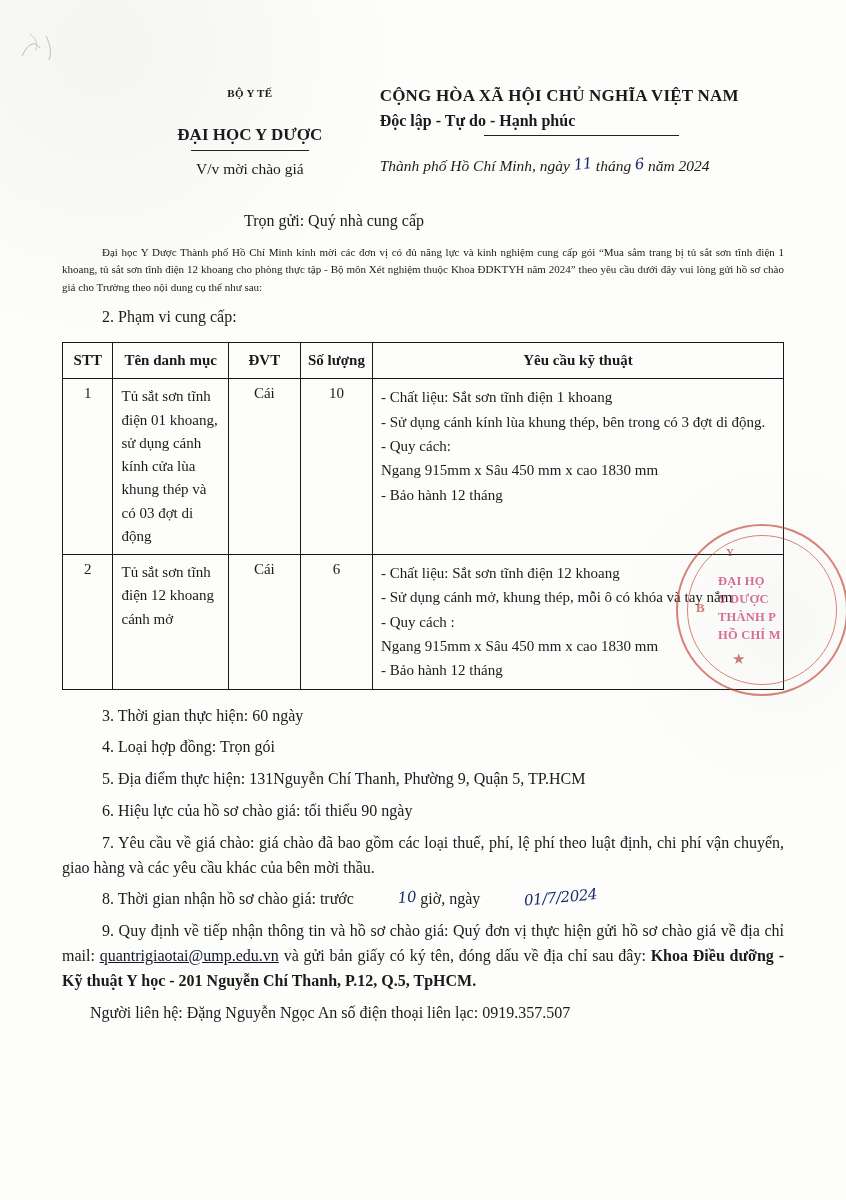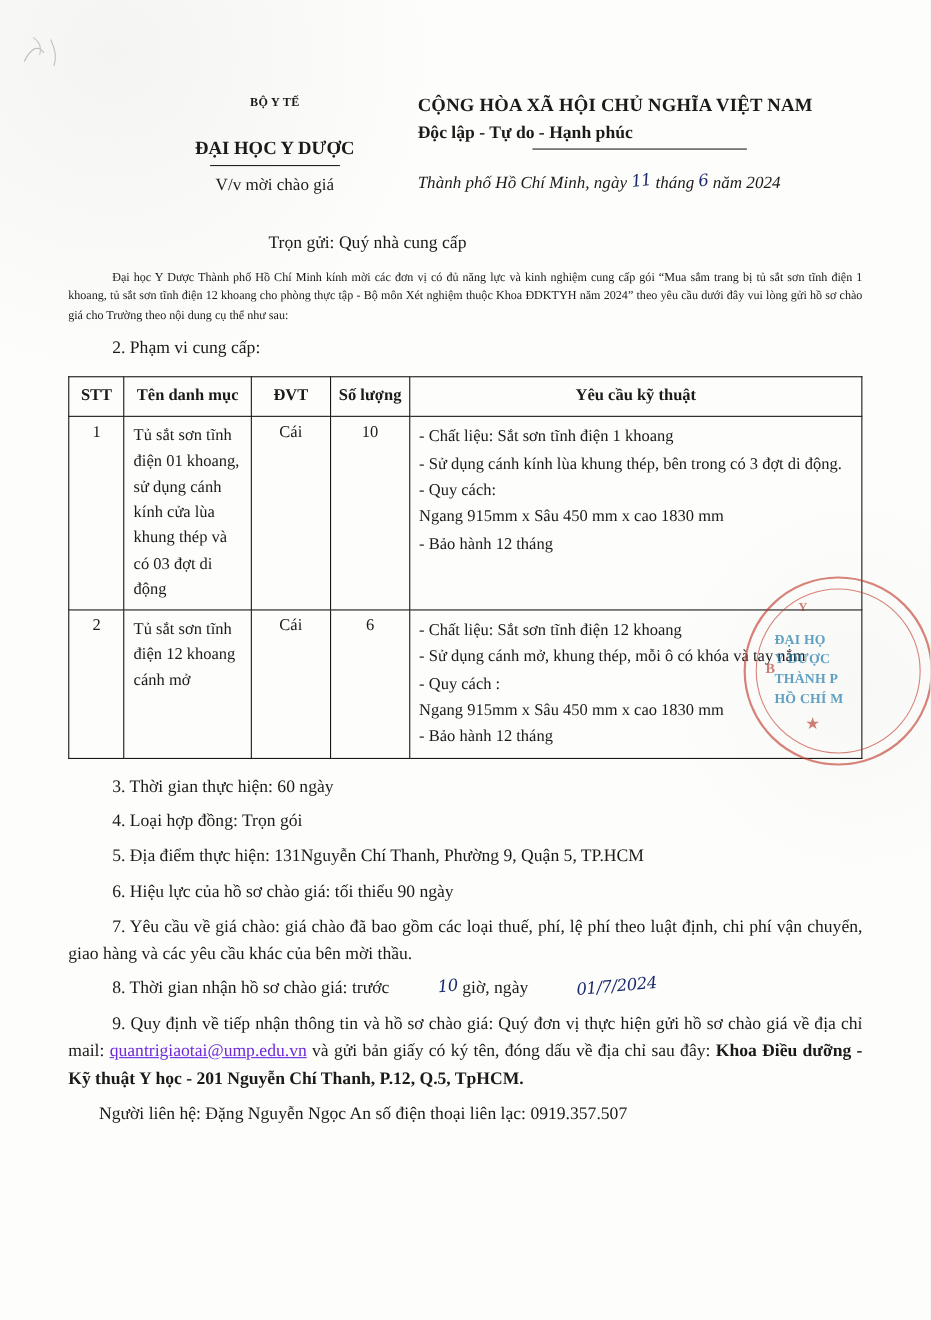--- a/index.html
+++ b/index.html
@@ -163,21 +163,21 @@
   
   .tail { margin-top: 14px; }
   .tail p {
     font-size: 16px;
     line-height: 1.55;
     margin: 7px 0 0 0;
     text-align: justify;
   }
   .tail p.ind { text-indent: 40px; }
   .mailto {
-    color: #6d28d9;
+    color: #0f172a;
     text-decoration: underline;
     font-family: Liberation Serif, serif;
   }
   .contact { margin-top: 9px; text-indent: 28px; }
 
   
   .stamp {
     position: absolute;
     right: -2px;
     top: 524px;
@@ -190,23 +190,23 @@
     pointer-events: none;
   }
   .stamp-inner {
     position: absolute;
     inset: 9px;
     border-radius: 50%;
     border: 1.4px solid #c0392b;
   }
   .stamp-text {
     position: absolute;
-    left: 26px;
+    left: 40px;
     top: 46px;
-    color: #0369a1;
+    color: #be185d;
     font-family: "Liberation Serif", serif;
     font-size: 12.5px;
     font-weight: bold;
     line-height: 1.45;
     letter-spacing: .2px;
     white-space: nowrap;
   }
   .stamp-star {
     position: absolute;
     left: 54px;

